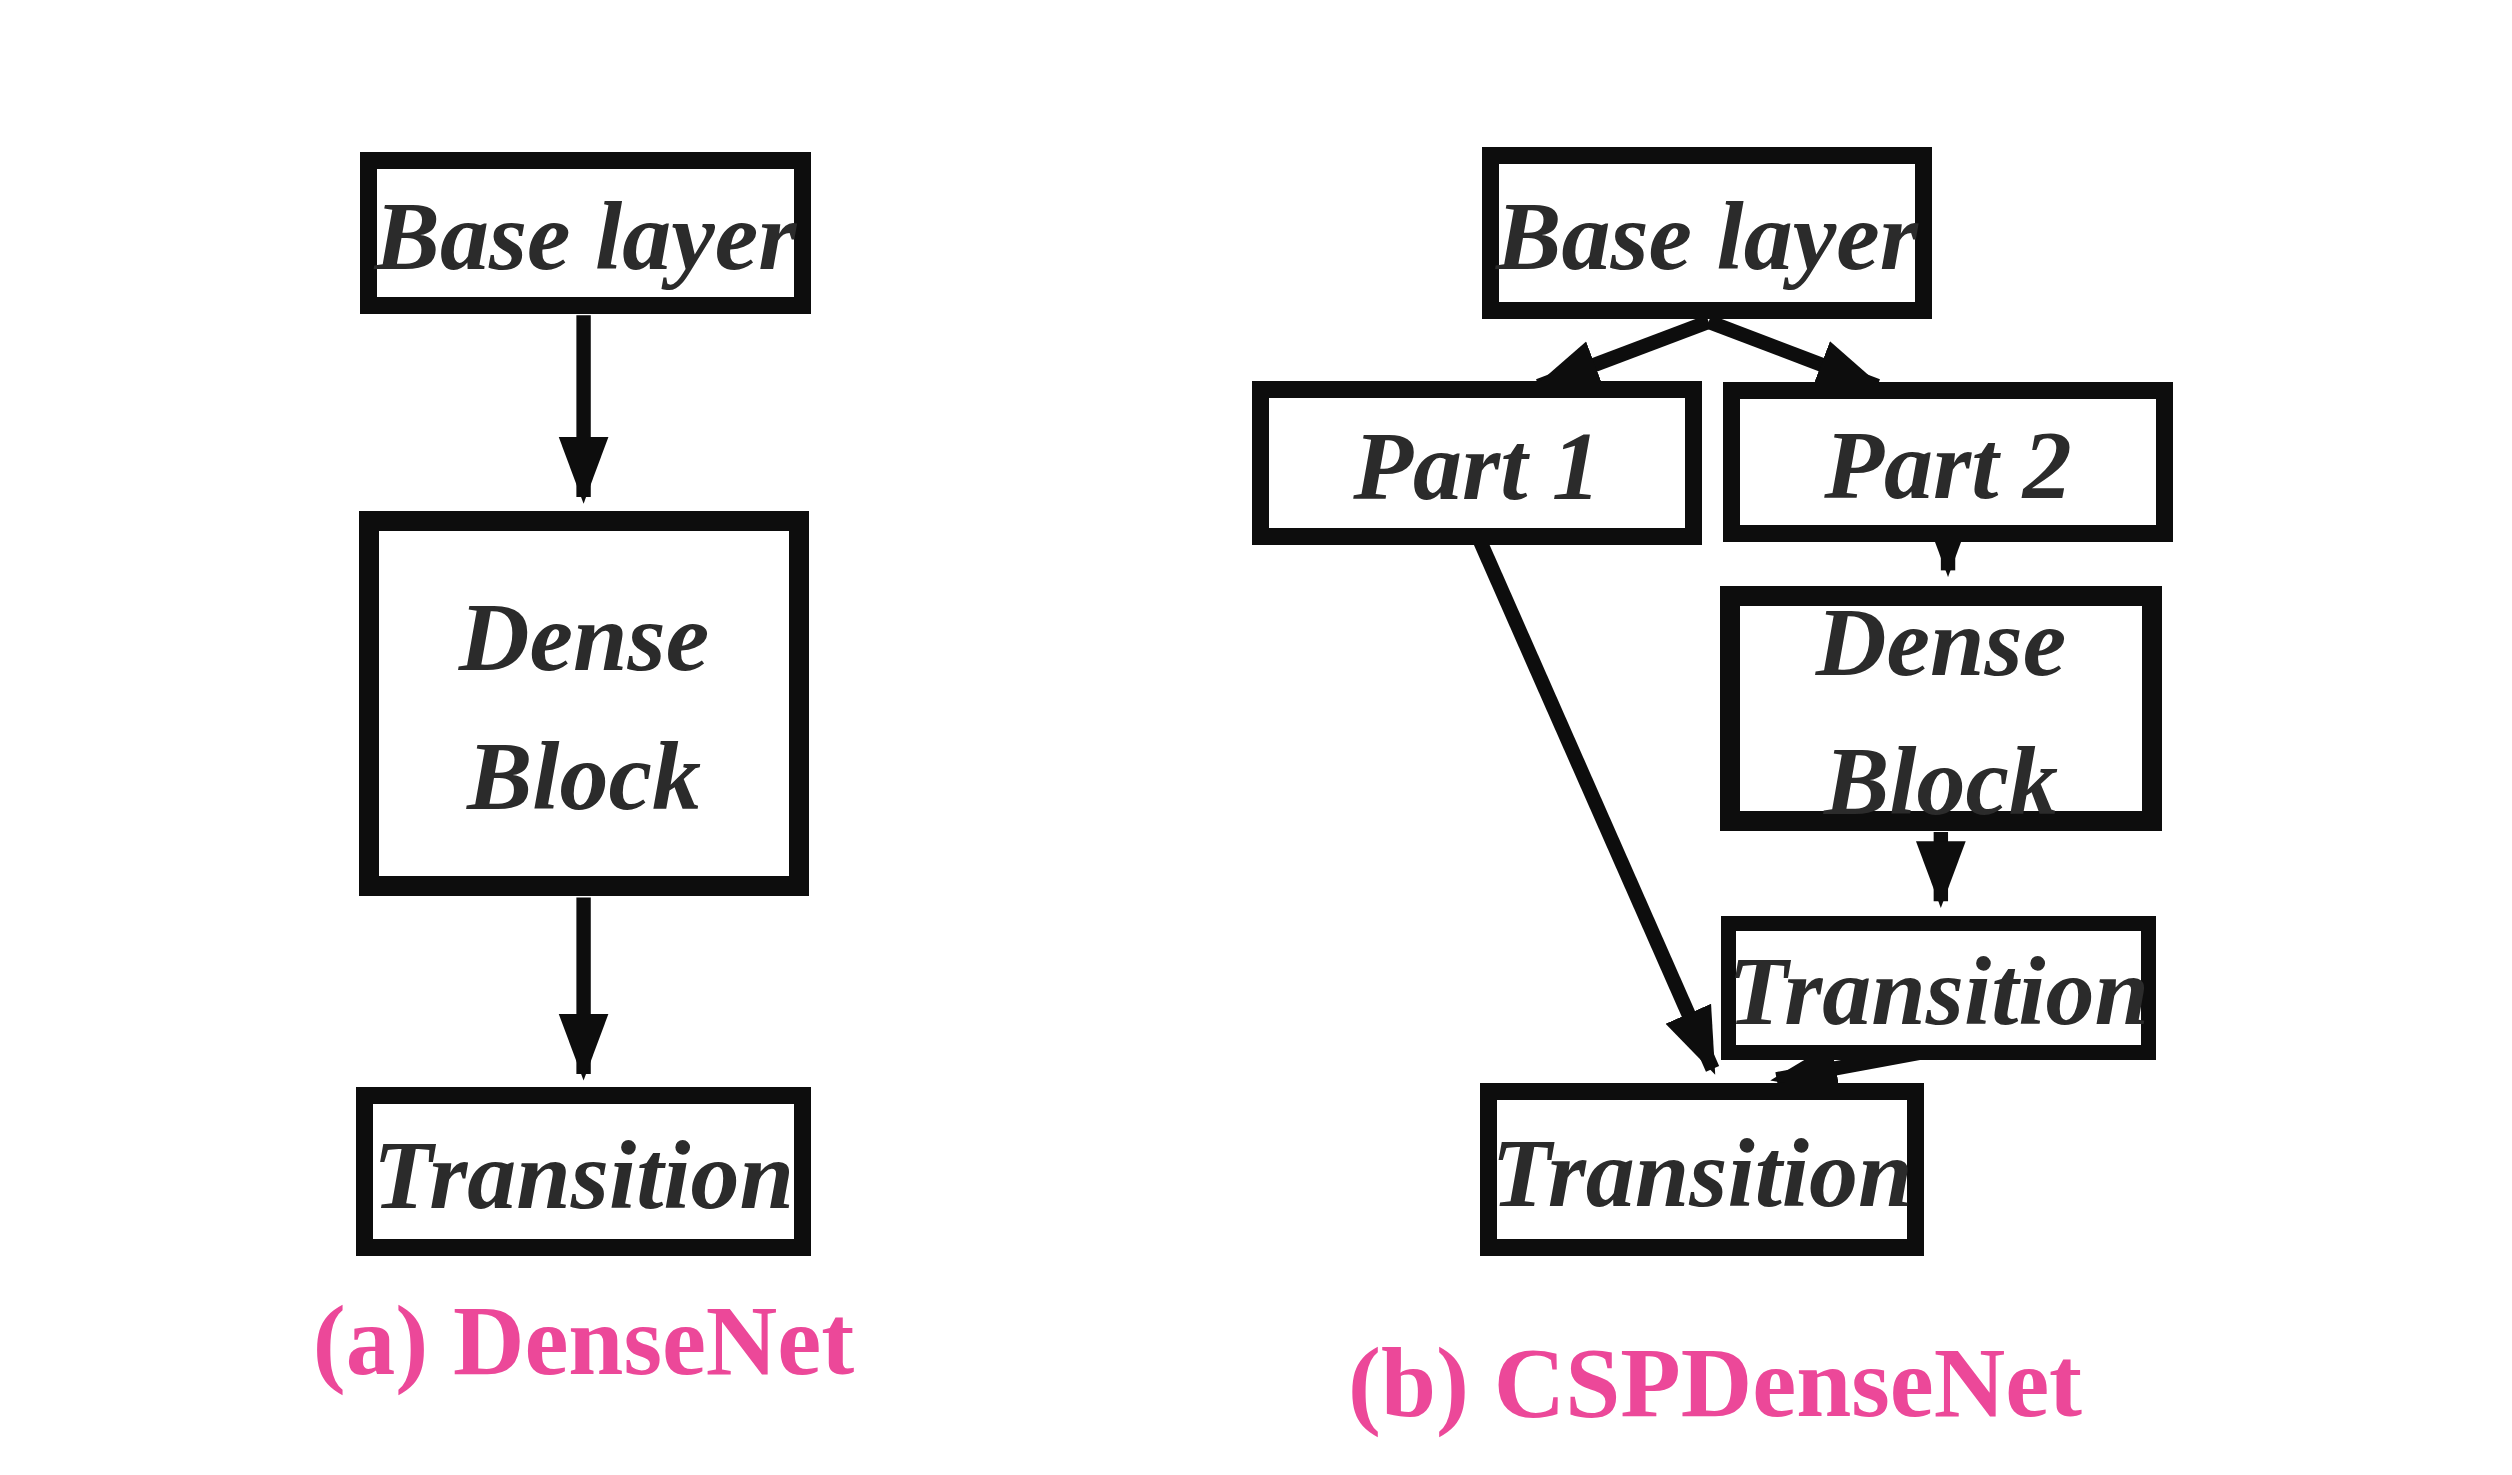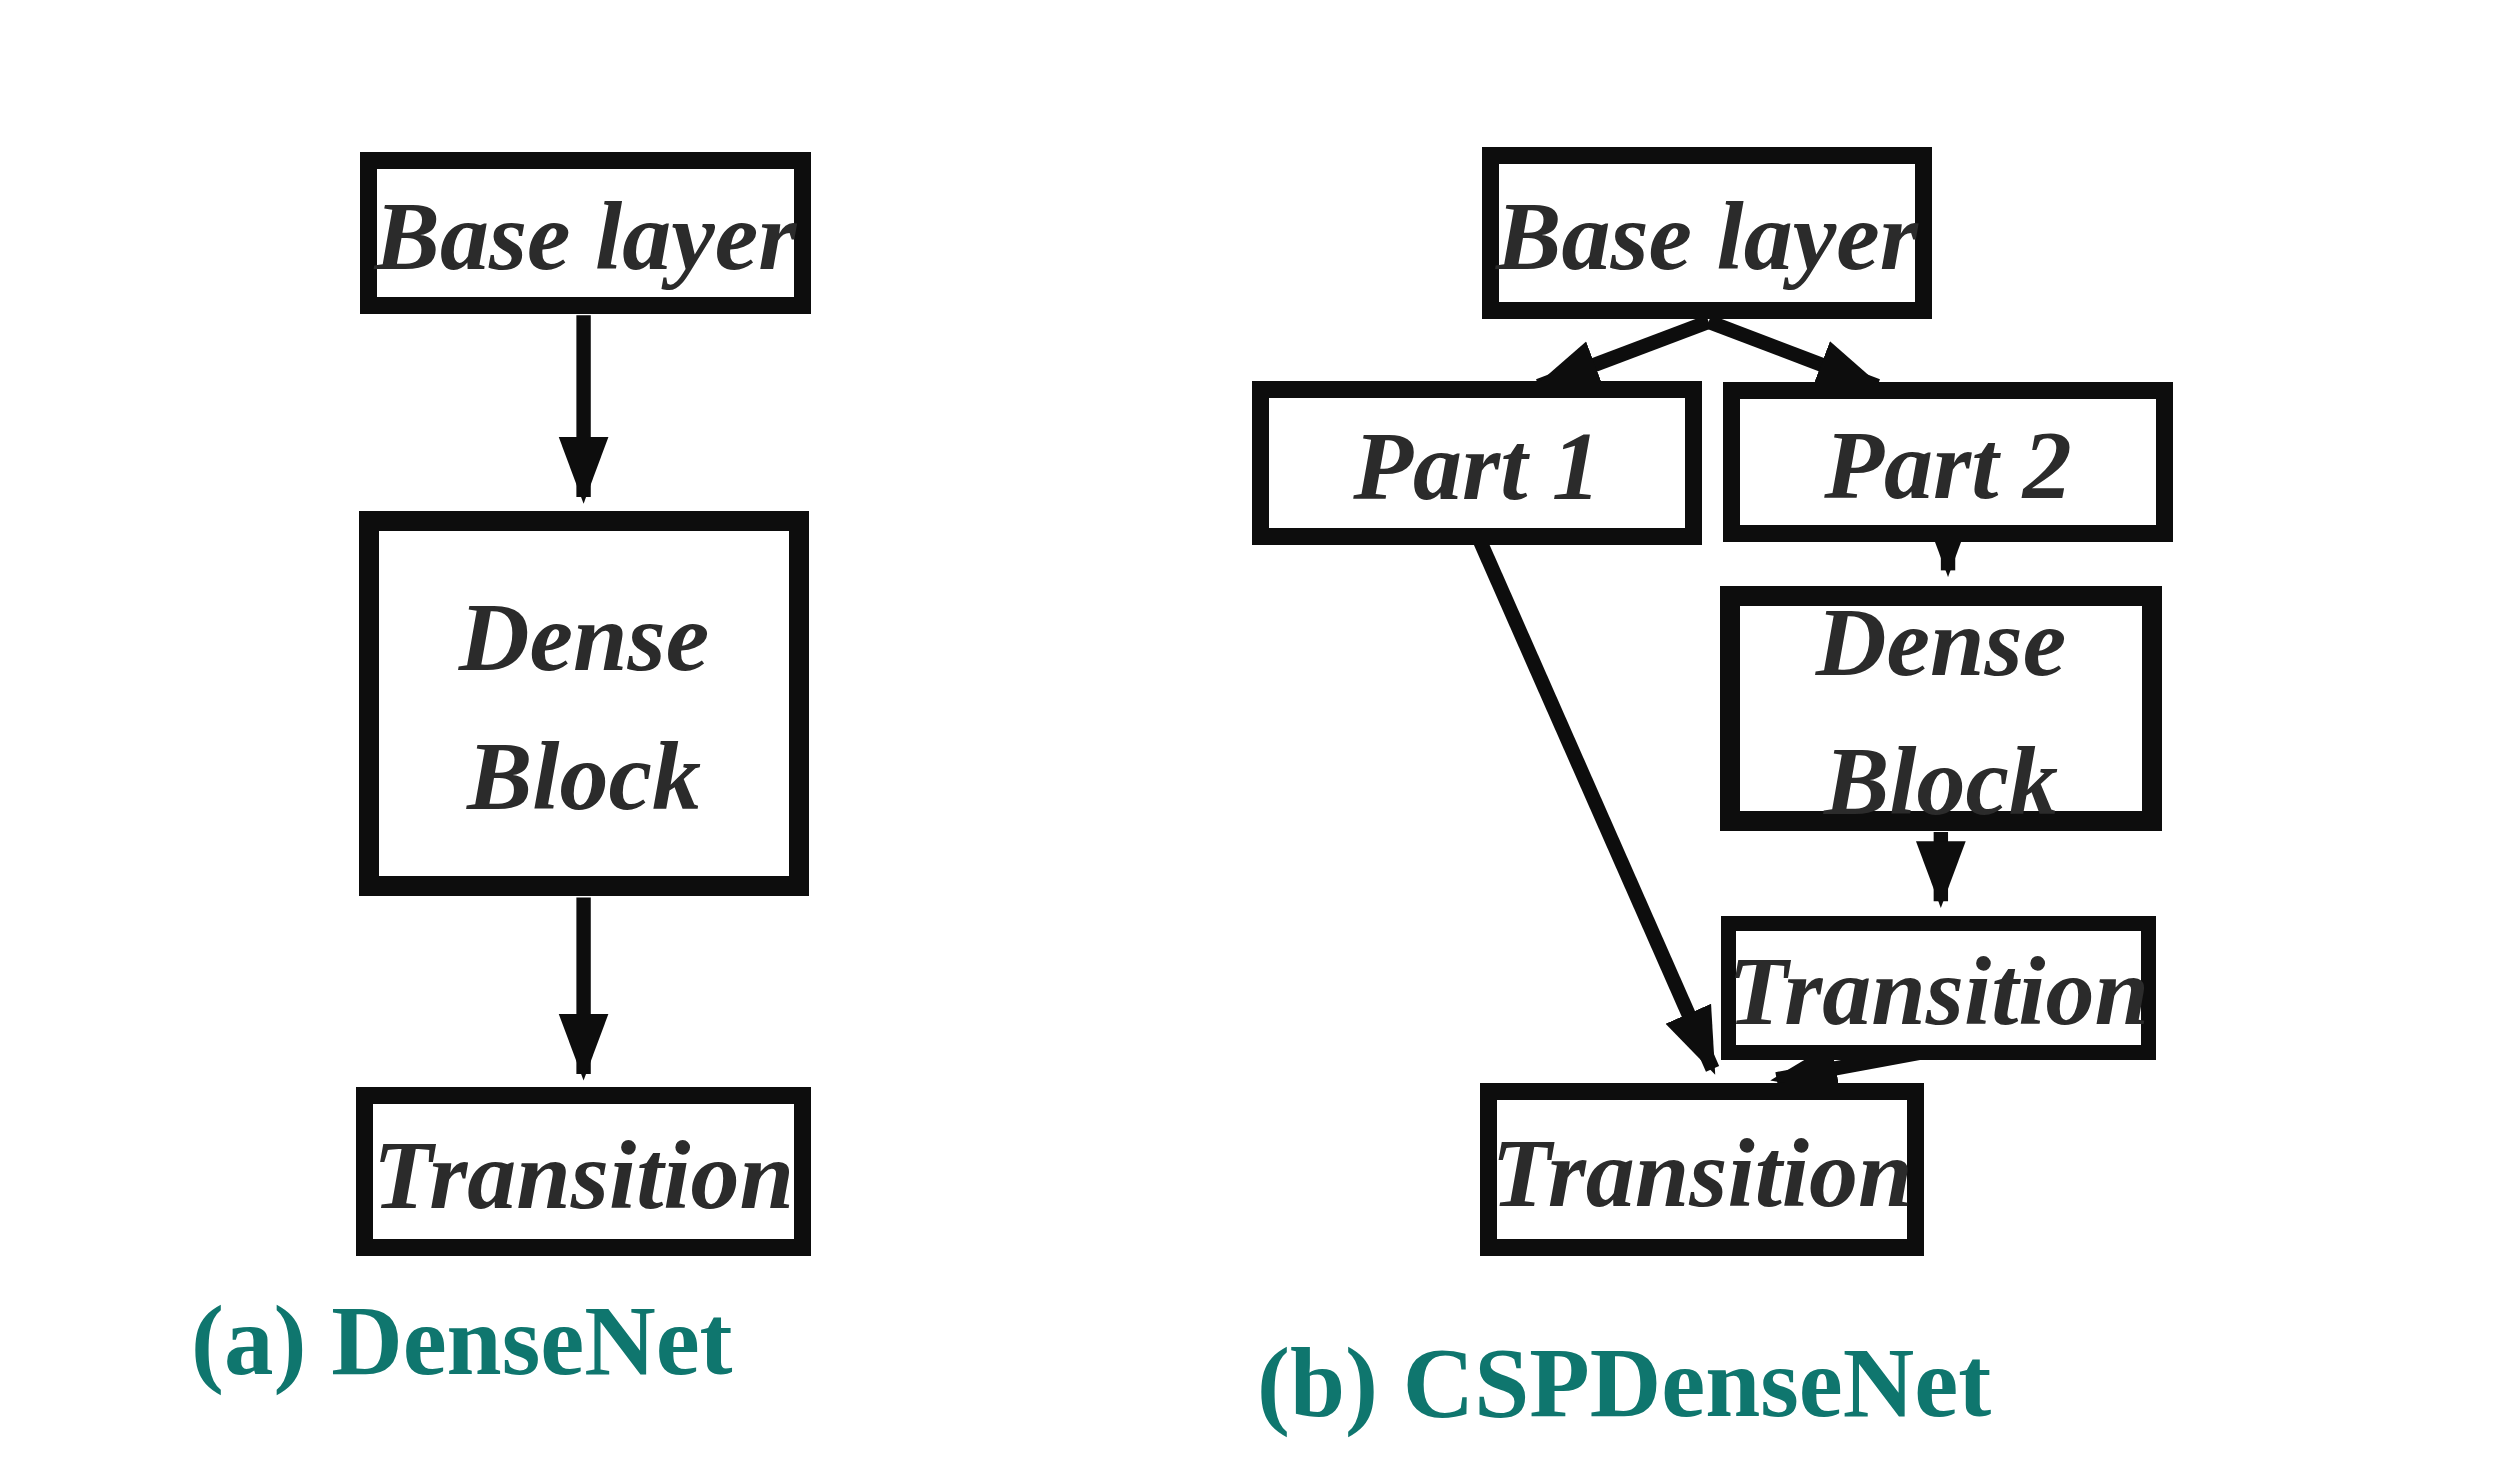--- a/index.html
+++ b/index.html
@@ -43,24 +43,25 @@
     line-height: 1.42;
     color: #2b2b2b;
     white-space: pre-line;
     text-align: center;
     flex-shrink: 0;
     padding-top: 7.9px;
     font-style: italic;
   }
   .caption {
     position: absolute;
+    text-align: center;
     font-weight: bold;
     font-size: 99px;
     line-height: 1.3;
-    color: #0f766e;
+    color: #ec4899;
     white-space: nowrap;
   }
 </style>
 </head>
 <body>
 
 <div class="canvas">
 
   <svg class="arrows" viewBox="0 0 3840 2255" xmlns="http://www.w3.org/2000/svg">
     <defs>

